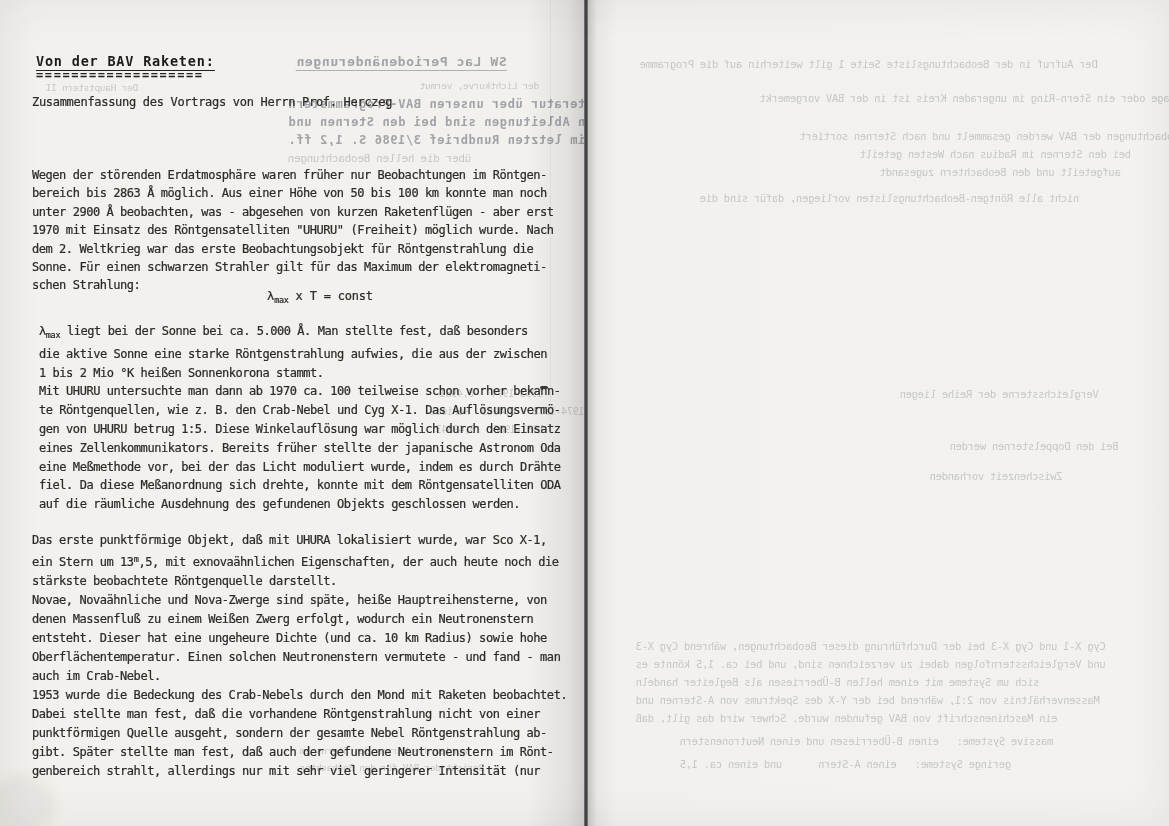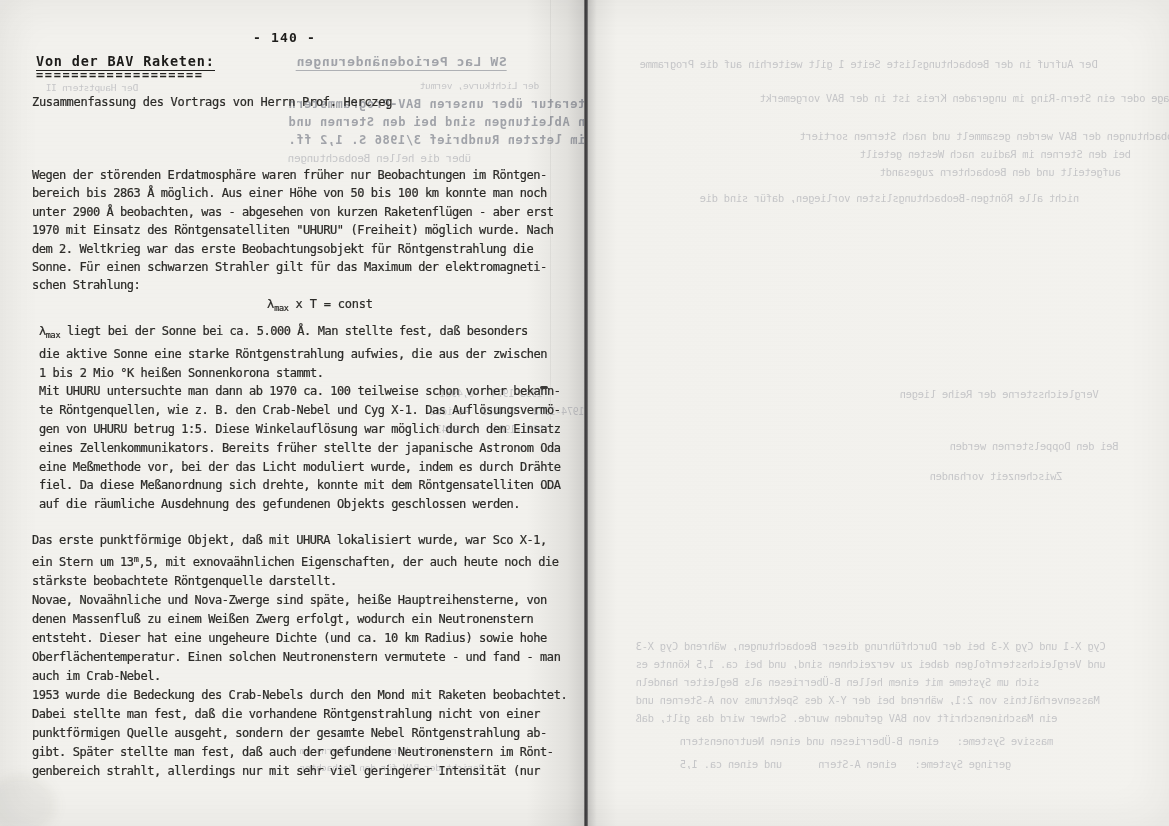--- a/index.html
+++ b/index.html
@@ -43,21 +43,21 @@
   .heading{position:absolute;left:36px;top:53px;font-size:13.5px;font-weight:bold;
     letter-spacing:0.8px;color:#1c1b19;border-bottom:1.6px solid #22211f;padding-bottom:1px;white-space:pre;}
   .heading-eq{position:absolute;left:36px;top:68px;font-size:12px;font-weight:bold;
     letter-spacing:1.6px;color:#22211f;white-space:pre;}
   .subtitle{position:absolute;left:32px;top:95px;font-size:12px;letter-spacing:-0.3px;
     -webkit-text-stroke:0.22px #2c2b28;white-space:pre;}
   .section-title-wrap{position:absolute;left:32px;top:123px;width:520px;text-align:center;}
   .section-title{font-size:12.5px;font-weight:bold;color:#22211f;letter-spacing:0;
     border-bottom:1.4px solid #26251f;padding-bottom:2px;white-space:pre;}
 
-  .formula{position:absolute;font-size:12px;letter-spacing:-0.2px;white-space:pre;margin-top:8px;
+  .formula{position:absolute;font-size:12px;letter-spacing:-0.2px;white-space:pre;
     -webkit-text-stroke:0.22px #2c2b28;}
   #f-lambda{left:60px;top:289px;width:520px;text-align:center;}
 
   sub{font-size:8.5px;vertical-align:-3px;letter-spacing:-0.3px;}
   sup{font-size:8.5px;vertical-align:4px;letter-spacing:-0.3px;}
 
   .ghost{position:absolute;transform:scaleX(-1);color:rgba(110,115,128,0.34);
     filter:blur(0.6px);white-space:pre;letter-spacing:-0.3px;}
   .ghost.gb{color:rgba(80,86,102,0.5);font-weight:bold;letter-spacing:0.6px;}
   .ghost.gu{border-bottom:1.2px solid rgba(80,86,102,0.42);padding-bottom:1px;}
@@ -76,21 +76,20 @@
         <div class="ghost gb" style="left: 288px; top: 115px; font-size: 12px;">wiedergegebenen Ableitungen sind bei den Sternen und</div>
         <div class="ghost gb" style="left: 288px; top: 133px; font-size: 12px;">u.U. Abdruckbar im letzten Rundbrief 3/1986 S. 1,2 ff.</div>
         <div class="ghost" style="left: 288px; top: 152px; font-size: 11px;">über die hellen Beobachtungen</div>
         <div class="ghost" style="left: 440px; top: 388px; font-size: 10px;">1953-1974   0,4981</div>
         <div class="ghost" style="left: 430px; top: 406px; font-size: 10px;">1974-1978   0,4983  Periode</div>
         <div class="ghost" style="left: 436px; top: 424px; font-size: 10px;">1981-1986   0,49843</div>
         <div class="ghost" style="left: 300px; top: 745px; font-size: 9.5px;">wurden die Kurven des Sterns im</div>
         <div class="ghost" style="left: 300px; top: 762px; font-size: 9.5px;">Bericht der BAV für den Beobachter</div>
       </div>
 
-    <div class="pagenum" id="pn-140">- 140 -</div>
 
     <div class="heading">Von der BAV Raketen:</div>
     <div class="heading-eq">===================</div>
 
     <div class="subtitle">Zusammenfassung des Vortrags von Herrn Prof. Herczeg</div>
 
 
     <div class="para" id="p1-140"><div class="tl">Wegen der störenden Erdatmosphäre waren früher nur Beobachtungen im Röntgen-</div><div class="tl">bereich bis 2863 Å möglich. Aus einer Höhe von 50 bis 100 km konnte man noch</div><div class="tl">unter 2900 Å beobachten, was - abgesehen von kurzen Raketenflügen - aber erst</div><div class="tl">1970 mit Einsatz des Röntgensatelliten "UHURU" (Freiheit) möglich wurde. Nach</div><div class="tl">dem 2. Weltkrieg war das erste Beobachtungsobjekt für Röntgenstrahlung die</div><div class="tl">Sonne. Für einen schwarzen Strahler gilt für das Maximum der elektromagneti-</div><div class="tl">schen Strahlung:</div></div>
 
     <div class="formula" id="f-lambda">λ<sub>max</sub> x T = const</div>

